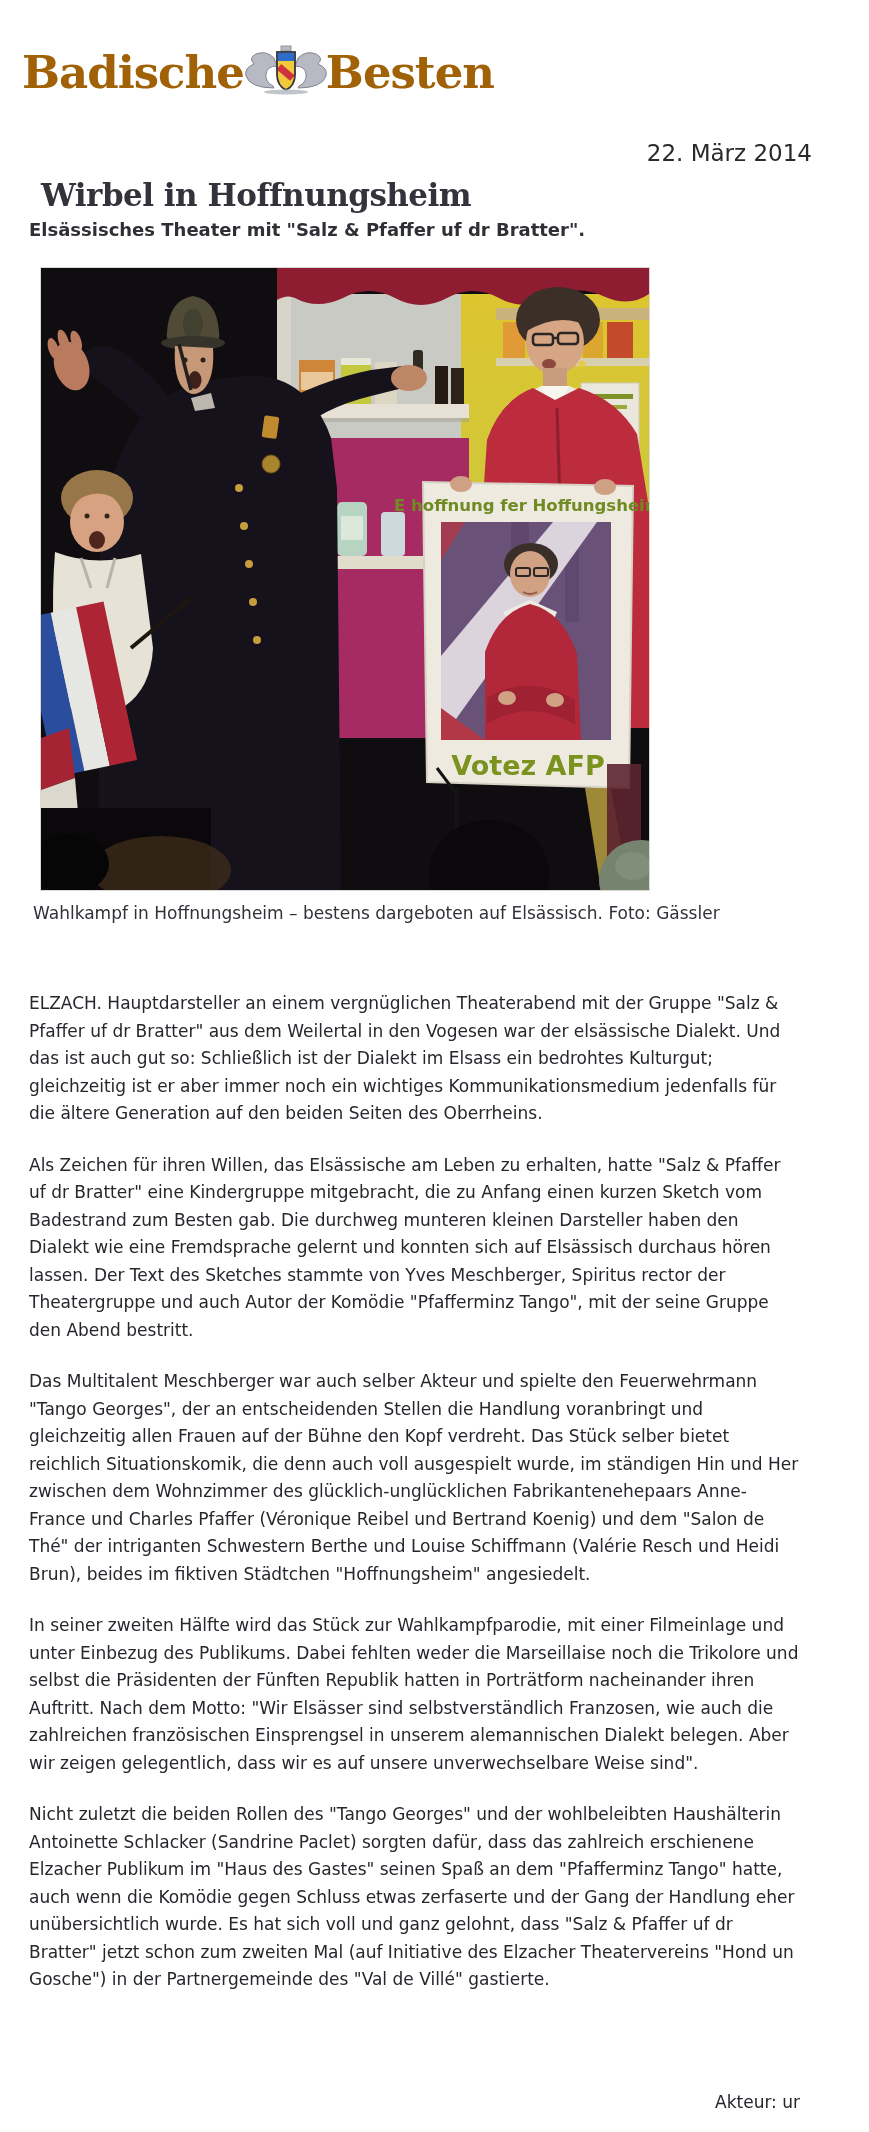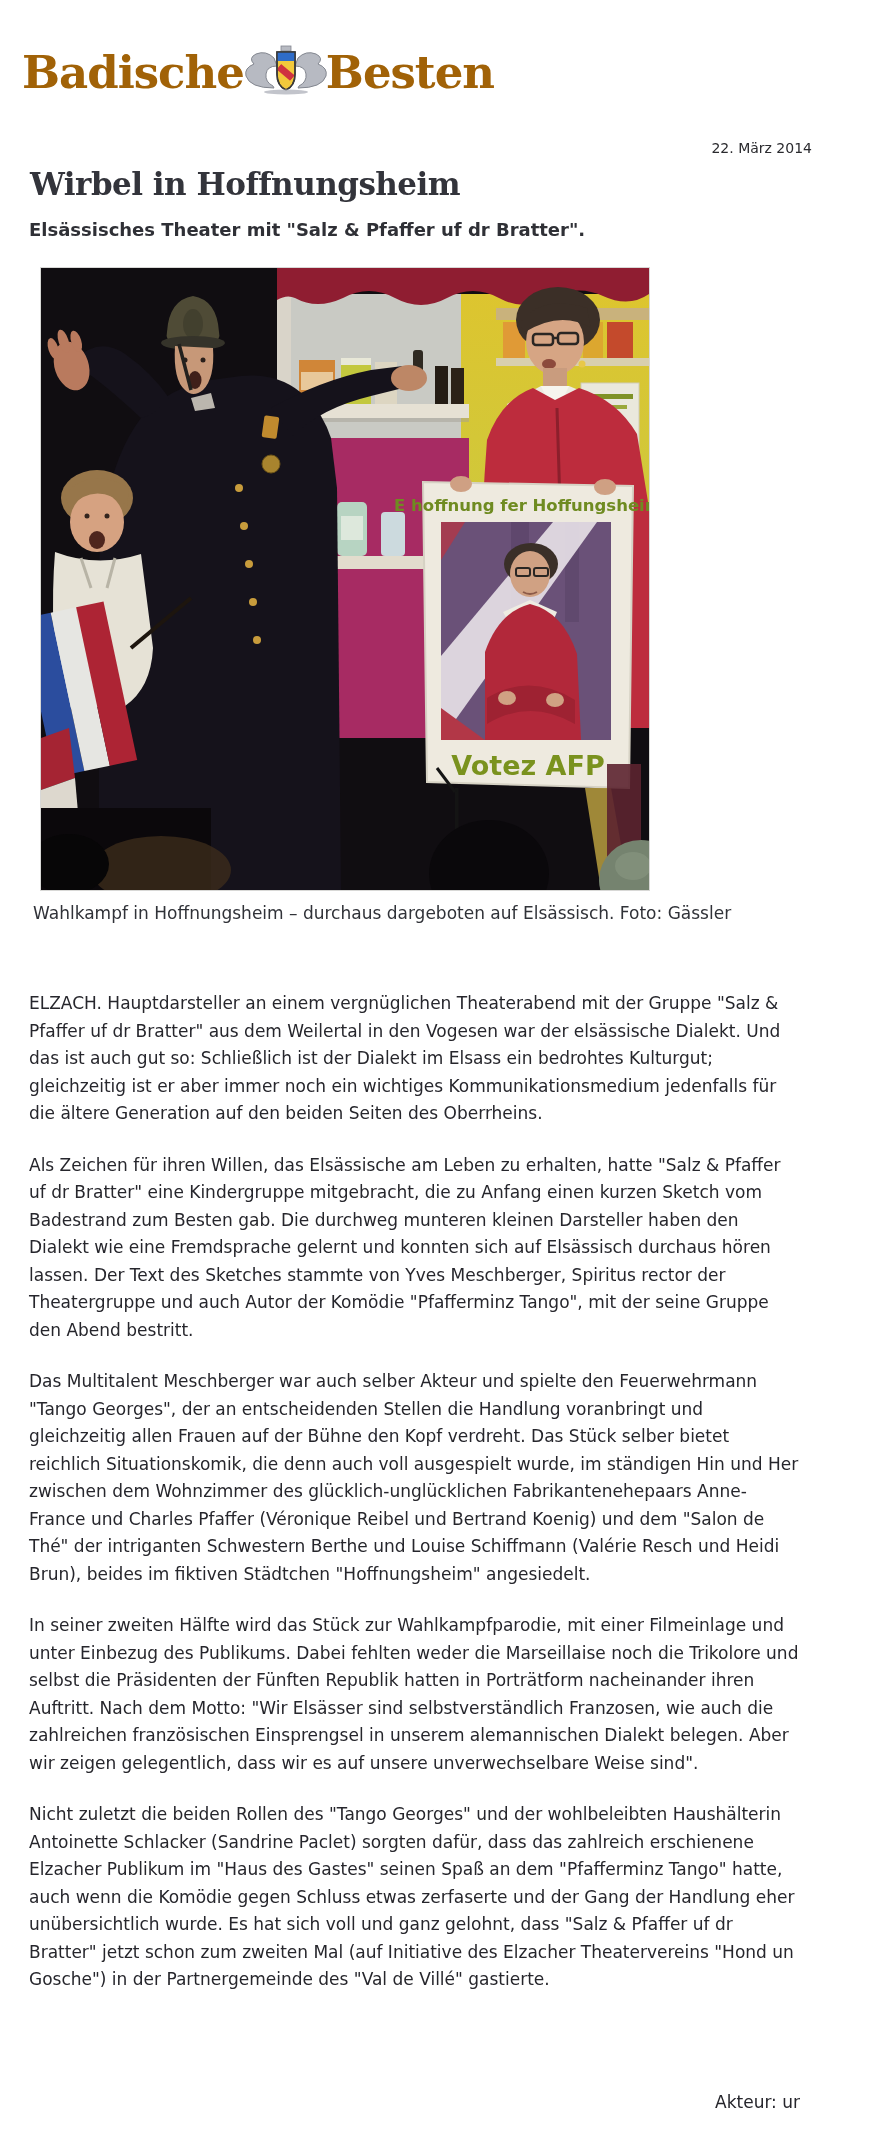--- a/index.html
+++ b/index.html
@@ -16,21 +16,21 @@
     position:absolute;left:22px;top:26px;
     display:flex;align-items:center;
     font-family:"DejaVu Serif", serif;
     font-weight:bold;font-size:45px;letter-spacing:-1px;
     color:#a16207;white-space:nowrap;margin-top:16px;
   }
   .masthead .crest{margin:0 -6px 6px -4px;flex:0 0 auto;}
   
   .dateline{
     position:absolute;top:140px;right:57px;
-    font-size:14px;color:#2a2a2e;
+    font-size:23px;color:#2a2a2e;
   }
   
   .headline{
     position:absolute;left:29px;top:165px;
     font-family:"DejaVu Serif", serif;
     font-weight:bold;font-size:31px;letter-spacing:-0.5px;
     color:#33343b;
   }
   .subhead{
     position:absolute;left:29px;top:219px;
@@ -79,21 +79,21 @@
       <rect x="37" y="10" width="18" height="9" fill="#2f6cc8" clip-path="url(#shieldClip)"></rect>
       <rect x="30" y="27" width="34" height="7" fill="#cf3340" transform="rotate(40 46 30)" clip-path="url(#shieldClip)"></rect>
       <path d="M37,10 L55,10 L55,32 Q55,44 46,48 Q37,44 37,32 Z" fill="none" stroke="#3a3a3a" stroke-width="1.5"></path>
       <ellipse cx="46" cy="50" rx="22" ry="2.5" fill="#b7bac2" opacity="0.85"></ellipse>
     </svg>
     <span>Besten</span>
   </div>
 
   <div class="dateline">22. März 2014</div>
 
-  <h1 class="headline" style="margin:1px">Wirbel in Hoffnungsheim</h1>
+  <h1 class="headline" style="margin:12px">Wirbel in Hoffnungsheim</h1>
   <div class="subhead">Elsässisches Theater mit "Salz &amp; Pfaffer uf dr Bratter".</div>
 
   <svg class="photo" viewBox="0 0 608 622" preserveAspectRatio="none">
     <defs>
       <linearGradient id="wallYellow" x1="0" y1="0" x2="0" y2="1">
         <stop offset="0" stop-color="#ddc52f"></stop>
         <stop offset="1" stop-color="#c2cb47"></stop>
       </linearGradient>
     </defs>
 
@@ -257,21 +257,21 @@
 
     <g>
       <polygon points="544,520 560,622 588,622 570,520" fill="#b99f3f" opacity="0.85"></polygon>
       <rect x="566" y="496" width="34" height="126" fill="#5c2330" opacity="0.9"></rect>
       <ellipse cx="448" cy="606" rx="60" ry="54" fill="#0a080b"></ellipse>
       <ellipse cx="600" cy="612" rx="42" ry="40" fill="#75836f"></ellipse>
       <ellipse cx="592" cy="598" rx="18" ry="14" fill="#8d9c86" opacity="0.5"></ellipse>
     </g>
   </svg>
 
-  <div class="caption">Wahlkampf in Hoffnungsheim – durchaus dargeboten auf Elsässisch. Foto: Gässler</div>
+  <div class="caption">Wahlkampf in Hoffnungsheim – bestens dargeboten auf Elsässisch. Foto: Gässler</div>
 
   <div class="article-body">
       <p>ELZACH. Hauptdarsteller an einem vergnüglichen Theaterabend mit der Gruppe "Salz &amp; Pfaffer uf dr Bratter" aus dem Weilertal in den Vogesen war der elsässische Dialekt. Und das ist auch gut so: Schließlich ist der Dialekt im Elsass ein bedrohtes Kulturgut; gleichzeitig ist er aber immer noch ein wichtiges Kommunikationsmedium jedenfalls für die ältere Generation auf den beiden Seiten des Oberrheins.</p>
       <p>Als Zeichen für ihren Willen, das Elsässische am Leben zu erhalten, hatte "Salz &amp; Pfaffer uf dr Bratter" eine Kindergruppe mitgebracht, die zu Anfang einen kurzen Sketch vom Badestrand zum Besten gab. Die durchweg munteren kleinen Darsteller haben den Dialekt wie eine Fremdsprache gelernt und konnten sich auf Elsässisch durchaus hören lassen. Der Text des Sketches stammte von Yves Meschberger, Spiritus rector der Theatergruppe und auch Autor der Komödie "Pfafferminz Tango", mit der seine Gruppe den Abend bestritt.</p>
       <p>Das Multitalent Meschberger war auch selber Akteur und spielte den Feuerwehrmann "Tango Georges", der an entscheidenden Stellen die Handlung voranbringt und gleichzeitig allen Frauen auf der Bühne den Kopf verdreht. Das Stück selber bietet reichlich Situationskomik, die denn auch voll ausgespielt wurde, im ständigen Hin und Her zwischen dem Wohnzimmer des glücklich-unglücklichen Fabrikantenehepaars Anne-France und Charles Pfaffer (Véronique Reibel und Bertrand Koenig) und dem "Salon de Thé" der intriganten Schwestern Berthe und Louise Schiffmann (Valérie Resch und Heidi Brun), beides im fiktiven Städtchen "Hoffnungsheim" angesiedelt.</p>
       <p>In seiner zweiten Hälfte wird das Stück zur Wahlkampfparodie, mit einer Filmeinlage und unter Einbezug des Publikums. Dabei fehlten weder die Marseillaise noch die Trikolore und selbst die Präsidenten der Fünften Republik hatten in Porträtform nacheinander ihren Auftritt. Nach dem Motto: "Wir Elsässer sind selbstverständlich Franzosen, wie auch die zahlreichen französischen Einsprengsel in unserem alemannischen Dialekt belegen. Aber wir zeigen gelegentlich, dass wir es auf unsere unverwechselbare Weise sind".</p>
       <p>Nicht zuletzt die beiden Rollen des "Tango Georges" und der wohlbeleibten Haushälterin Antoinette Schlacker (Sandrine Paclet) sorgten dafür, dass das zahlreich erschienene Elzacher Publikum im "Haus des Gastes" seinen Spaß an dem "Pfafferminz Tango" hatte, auch wenn die Komödie gegen Schluss etwas zerfaserte und der Gang der Handlung eher unübersichtlich wurde. Es hat sich voll und ganz gelohnt, dass "Salz &amp; Pfaffer uf dr Bratter" jetzt schon zum zweiten Mal (auf Initiative des Elzacher Theatervereins "Hond un Gosche") in der Partnergemeinde des "Val de Villé" gastierte.</p>
     </div>
 
   <div class="author">Akteur: ur</div>

